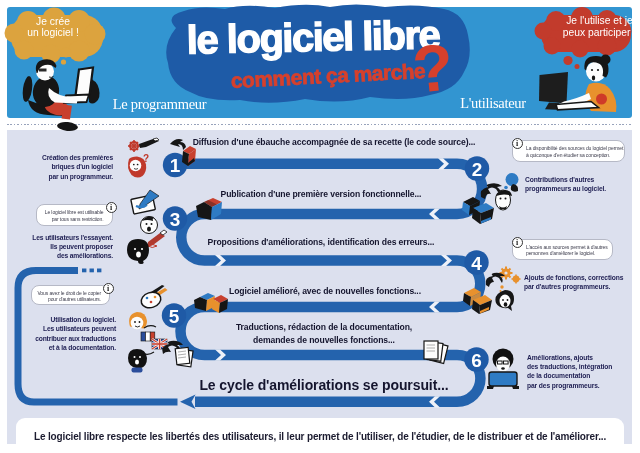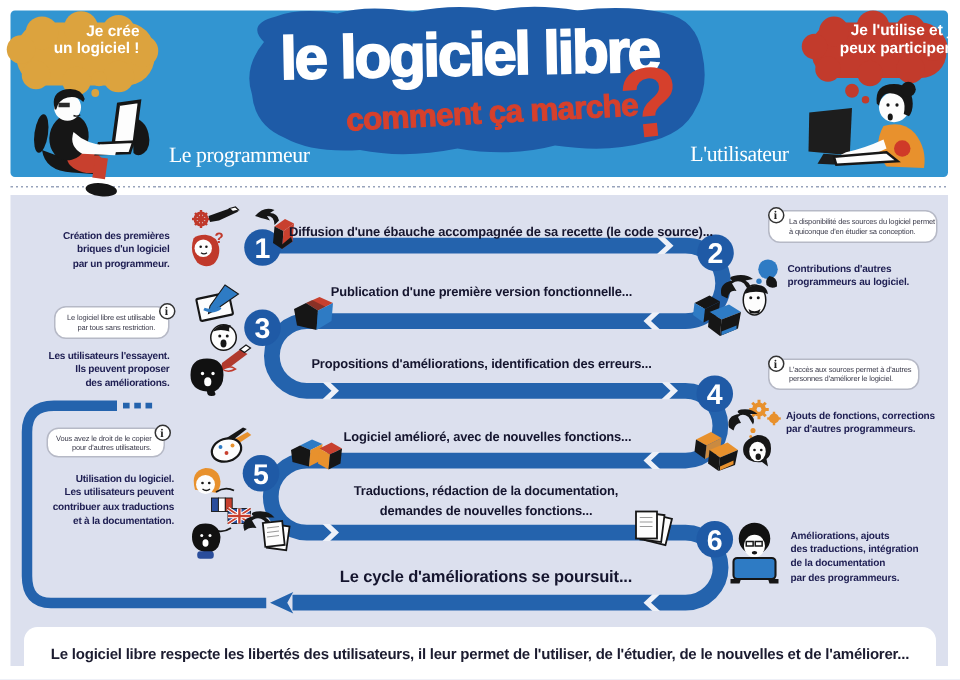--- a/index.html
+++ b/index.html
@@ -4,21 +4,21 @@
 <style>
 html,body{margin:0;padding:0;}
 body{width:640px;height:453px;background:#fff;font-family:"Liberation Sans",sans-serif;position:relative;overflow:hidden;}
 .abs{position:absolute;}
 #header{left:7px;top:7px;width:625px;height:110.5px;background:#3295d1;border-radius:3px;}
 #dotline{left:7px;top:123.5px;width:625px;height:1.6px;background:repeating-linear-gradient(90deg,#98a3bb 0 1.5px,transparent 1.5px 3.4px);}
 #bodyarea{left:7px;top:130px;width:625px;height:314px;background:#dce0ee;}
 #banner{left:16px;top:418px;width:608px;height:26px;background:#fff;border-radius:9px 9px 0 0;}
 #bannertext{left:16px;top:430.5px;width:608px;text-align:center;font-weight:bold;font-size:10px;color:#1c1c30;letter-spacing:-0.15px;}
 #gfx{left:0;top:0;width:640px;height:453px;}
-.cloudtxt{color:#fff;font-weight:bold;font-size:10.3px;line-height:11.9px;text-align:right;}
+.cloudtxt{color:#fff;font-weight:normal;font-size:10.3px;line-height:11.9px;text-align:center;}
 #cloudL{left:13px;top:15.5px;width:80px;}
 #cloudR{left:559px;top:15px;width:81px;}
 #progr{left:88px;top:95.5px;width:143px;text-align:center;color:#fff;font-family:"Liberation Serif",serif;font-weight:normal;font-size:14.5px;letter-spacing:-0.3px;}
 #utili{left:445px;top:95px;width:96px;text-align:center;color:#fff;font-family:"Liberation Serif",serif;font-weight:normal;font-size:14.5px;letter-spacing:-0.3px;}
 #title1{left:163px;top:15px;width:300px;text-align:center;color:#fff;font-weight:bold;font-size:40px;transform:rotate(-1.2deg);letter-spacing:-1.5px;-webkit-text-stroke:1.3px #fff;}
 #title2{left:208px;top:64px;width:240px;text-align:center;color:#d6402c;font-weight:bold;font-size:21px;transform:rotate(-3deg);letter-spacing:-0.5px;-webkit-text-stroke:0.7px #d6402c;}
 #qmark{left:413px;top:30px;color:#d6402c;font-weight:bold;font-size:66px;transform:rotate(-6deg);}
 .step{width:380px;text-align:center;font-weight:bold;font-size:8.6px;color:#15152e;line-height:11px;letter-spacing:-0.1px;}
 .lcol{text-align:right;font-weight:bold;font-size:6.7px;color:#1e1e52;line-height:9.4px;letter-spacing:-0.15px;}
 .rcol{text-align:left;font-weight:bold;font-size:6.7px;color:#1e1e52;line-height:9.4px;letter-spacing:-0.1px;}
@@ -329,26 +329,26 @@
       <ellipse cx="16" cy="17" rx="7" ry="7.5" fill="#fdfdfd"></ellipse>
       <rect x="10.5" y="14" width="4.6" height="3" fill="none" stroke="#161616" stroke-width="1"></rect>
       <rect x="16.5" y="14" width="4.6" height="3" fill="none" stroke="#161616" stroke-width="1"></rect>
       <ellipse cx="16" cy="21.5" rx="1.8" ry="1.2" fill="#161616"></ellipse>
       <rect x="2" y="25" width="28" height="14" rx="2.5" fill="#2e7bc4" stroke="#161616" stroke-width="1.4"></rect>
       <path fill="#161616" d="M0,39 l7,0 l-1,3 l-6,0 z M25,39 l7,0 l0,3 l-6,0 z"></path>
     </g>
   </g>
 </svg>
 
-<div class="abs step" style="left:144px;top:136.8px;margin-top:12px;">Diffusion d'une ébauche accompagnée de sa recette (le code source)...</div>
+<div class="abs step" style="left:144px;top:136.8px;">Diffusion d'une ébauche accompagnée de sa recette (le code source)...</div>
 <div class="abs step" style="left:131px;top:188.5px;">Publication d'une première version fonctionnelle...</div>
 <div class="abs step" style="left:131px;top:236.5px;">Propositions d'améliorations, identification des erreurs...</div>
 <div class="abs step" style="left:135px;top:286px;">Logiciel amélioré, avec de nouvelles fonctions...</div>
 <div class="abs step" style="left:134px;top:320.6px;line-height:13px;">Traductions, rédaction de la documentation,<br>demandes de nouvelles fonctions...</div>
-<div class="abs step" style="left:134px;top:379.8px;font-size:11px;">Le cycle d'améliorations se poursuit...</div>
+<div class="abs step" style="left:134px;top:379.8px;font-size:14px;">Le cycle d'améliorations se poursuit...</div>
 
 <div class="abs lcol" style="left:23px;top:153px;width:90px;">Création des premières<br>briques d'un logiciel<br>par un programmeur.</div>
 <div class="abs lcol" style="left:23px;top:232.5px;width:90px;">Les utilisateurs l'essayent.<br>Ils peuvent proposer<br>des améliorations.</div>
 <div class="abs lcol" style="left:26px;top:315px;width:90px;">Utilisation du logiciel.<br>Les utilisateurs peuvent<br>contribuer aux traductions<br>et à la documentation.</div>
 
 <div class="abs rcol" style="left:525px;top:174.5px;width:110px;">Contributions d'autres<br>programmeurs au logiciel.</div>
 <div class="abs rcol" style="left:524px;top:272.5px;width:115px;">Ajouts de fonctions, corrections<br>par d'autres programmeurs.</div>
 <div class="abs rcol" style="left:527px;top:352.5px;width:110px;">Améliorations, ajouts<br>des traductions, intégration<br>de la documentation<br>par des programmeurs.</div>
 
 <div class="abs callout" style="left:35.5px;top:204px;width:77px;height:21.5px;text-align:right;padding:4px 8px 0 0;">Le logiciel libre est utilisable<br>par tous sans restriction.</div>
@@ -361,13 +361,13 @@
 <div class="abs ico-i" style="left:511.5px;top:236.5px;">i</div>
 
 <div class="abs cloudtxt" id="cloudL">Je crée<br>un logiciel !</div>
 <div class="abs cloudtxt" id="cloudR">Je l'utilise et je<br>peux participer !</div>
 <div class="abs" id="progr">Le programmeur</div>
 <div class="abs" id="utili">L'utilisateur</div>
 <div class="abs" id="title1">le logiciel libre</div>
 <div class="abs" id="title2">comment ça marche</div>
 <div class="abs" id="qmark">?</div>
 
-<div class="abs" id="bannertext">Le logiciel libre respecte les libertés des utilisateurs, il leur permet de l'utiliser, de l'étudier, de le nouvelles et de l'améliorer...</div>
+<div class="abs" id="bannertext">Le logiciel libre respecte les libertés des utilisateurs, il leur permet de l'utiliser, de l'étudier, de le distribuer et de l'améliorer...</div>
 
 </body></html>

